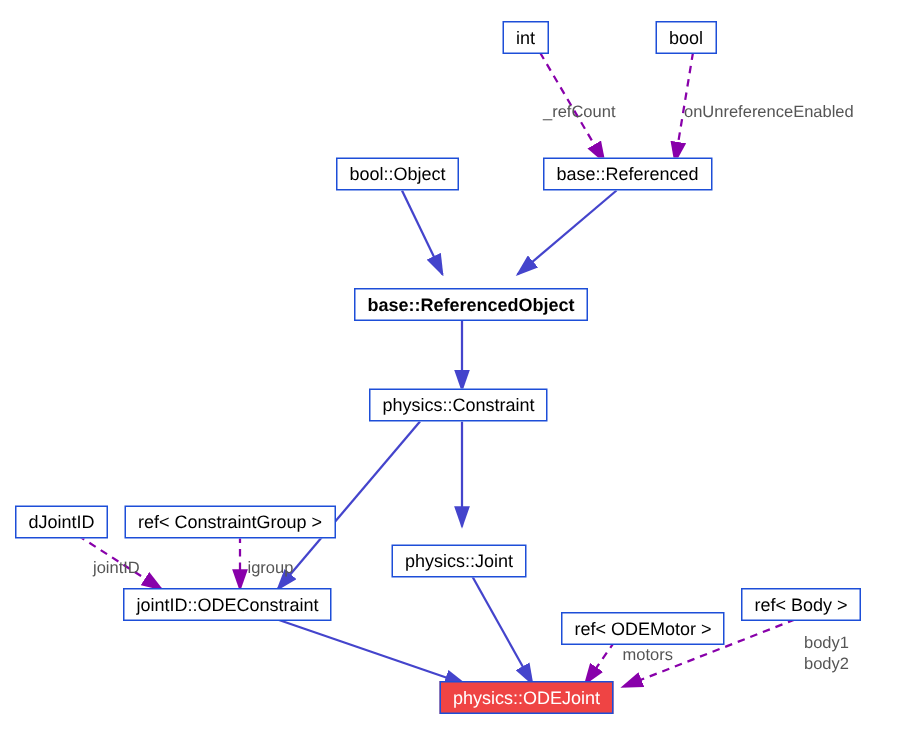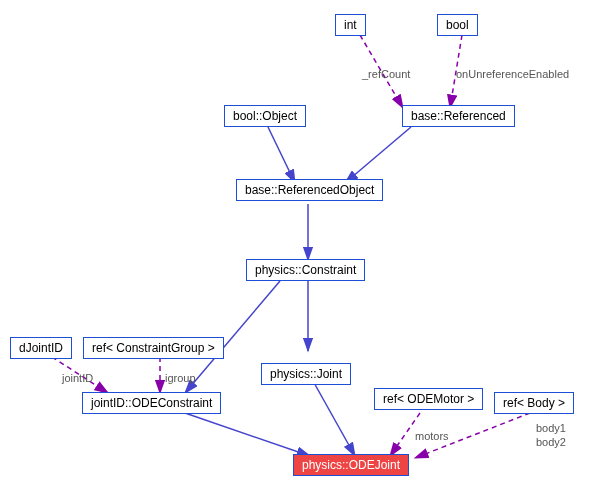--- a/index.html
+++ b/index.html
@@ -93,23 +93,23 @@
 
     <line x1="530" y1="413" x2="415" y2="458" stroke="#8800aa" stroke-width="1.5" stroke-dasharray="5,4" marker-end="url(#arrow-purple)"></line>
 
     <text x="536" y="432" font-size="11" fill="#555">body1</text>
     <text x="536" y="446" font-size="11" fill="#555">body2</text>
   </svg>
 
   <div class="node" style="left:335px; top:14px;">int</div>
   <div class="node" style="left:437px; top:14px;">bool</div>
   <div class="node" style="left:224px; top:105px;">bool::Object</div>
-  <div class="node" style="left:362px; top:105px;margin-left:40px;">base::Referenced</div>
-  <div class="node" style="left:236px; top:179px;">base::ReferencedObject</div>
+  <div class="node" style="left:362px; top:105px;">base::Referenced</div>
+  <div class="node" style="left:236px; top:192px;font-weight:bold;">base::ReferencedObject</div>
   <div class="node" style="left:10px; top:337px;">dJointID</div>
   <div class="node" style="left:246px; top:259px;">physics::Constraint</div>
   <div class="node" style="left:83px; top:337px;">ref&lt; ConstraintGroup &gt;</div>
   <div class="node" style="left:82px; top:392px;">jointID::ODEConstraint</div>
   <div class="node" style="left:261px; top:363px;">physics::Joint</div>
-  <div class="node" style="left:374px; top:388px;">ref&lt; ODEMotor &gt;</div>
+  <div class="node" style="left:374px; top:408px;">ref&lt; ODEMotor &gt;</div>
   <div class="node" style="left:494px; top:392px;text-align:center;">ref&lt; Body &gt;</div>
   <div class="node filled" style="left:293px; top:454px;">physics::ODEJoint</div>
 </div>
 
 </body></html>

